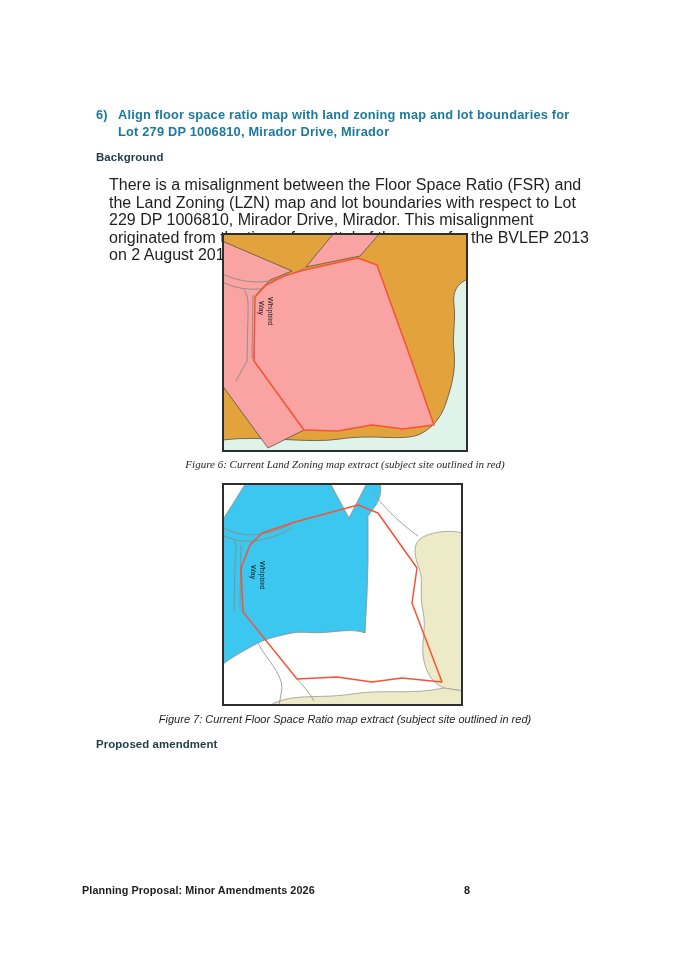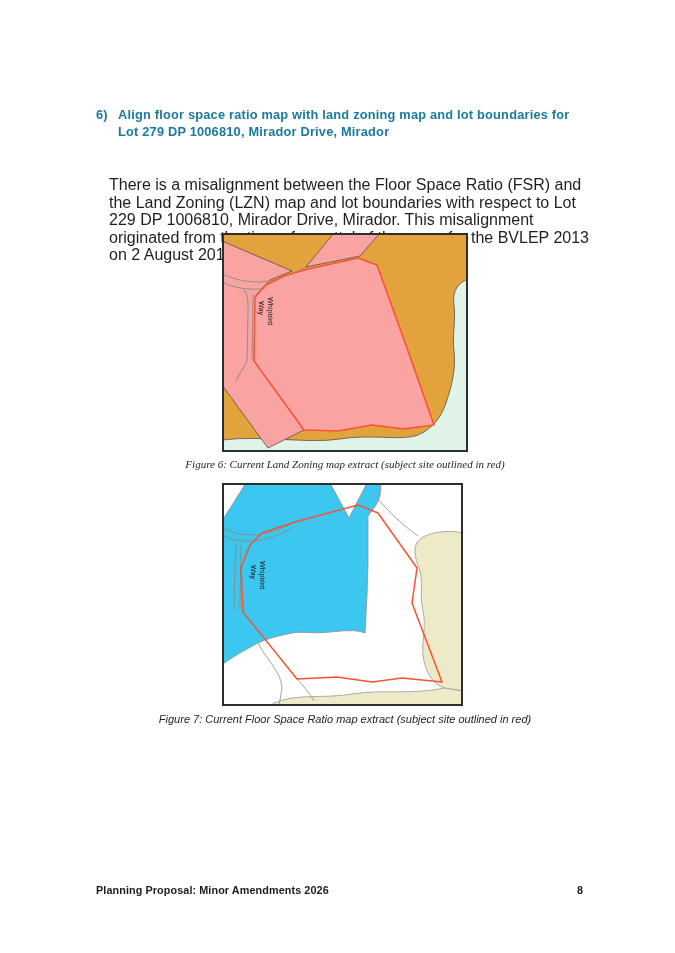--- a/index.html
+++ b/index.html
@@ -30,38 +30,39 @@
     position:absolute; left:109px; width:492px;
     font-size:16px; line-height:17.6px; color:#1f1f1f;
     text-align:left;
   }
   .map-box { position:absolute; left:222px; }
   .caption {
     position:absolute; left:100px; width:490px; text-align:center;
     font-style:italic; font-size:11px; color:#1f1f1f;
   }
   .footer {
-    position:absolute; left:96px; top:884px; width:487px;
+    position:absolute; left:82px; top:884px; width:388px;
     display:flex; justify-content:space-between;
     font-weight:bold; font-size:10.8px; color:#1c1c1c;
     letter-spacing:.1px;
     align-items:flex-end;
   }
   svg text { font-family:"Liberation Sans", sans-serif; }
 </style>
 </head>
 <body>
 
 <div class="page">
 
   <div class="heading">
     <span class="num">6)</span>
     <span>Align floor space ratio map with land zoning map and lot boundaries for Lot 279 DP 1006810, Mirador Drive, Mirador</span>
   </div>
 
+  <div class="sub-label" style="top:151px;">Background</div>
 
   <div class="para" style="top:176px;">There is a misalignment between the Floor Space Ratio (FSR) and the Land Zoning (LZN) map and lot boundaries with respect to Lot 229 DP 1006810, Mirador Drive, Mirador. This misalignment originated from the time of gazettal of the maps for the BVLEP 2013 on 2 August 2013.</div>
 
   <div class="map-box" style="top:233px;">
     <svg width="246" height="219" viewBox="0 0 246 219">
 
       <rect x="0" y="0" width="246" height="219" fill="#DFF3E9"></rect>
 
       <path d="M0,0 H246 V46 C236,50 230,58 232,72 C234,88 230,102 232,118 C234,136 230,152 224,170
                C219,185 210,196 196,202 C180,208 150,201 118,206 C86,211 40,202 0,207 Z" fill="#E2A33C" stroke="#55524a" stroke-width="0.8"></path>
@@ -123,19 +124,20 @@
         <tspan x="0" y="0">Whipbird</tspan>
         <tspan x="4" y="9">Way</tspan>
       </text>
 
       <rect x="1" y="1" width="239" height="221" fill="none" stroke="#2e2e2e" stroke-width="2"></rect>
     </svg>
   </div>
 
   <div class="caption" style="top:713px;font-style:italic;">Figure 7: Current Floor Space Ratio map extract (subject site outlined in red)</div>
 
+  <div class="sub-label" style="top:738px;">Proposed amendment</div>
 
   <div class="footer">
     <span>Planning Proposal: Minor Amendments 2026</span>
     <span>8</span>
   </div>
 
 </div>
 
 </body></html>

